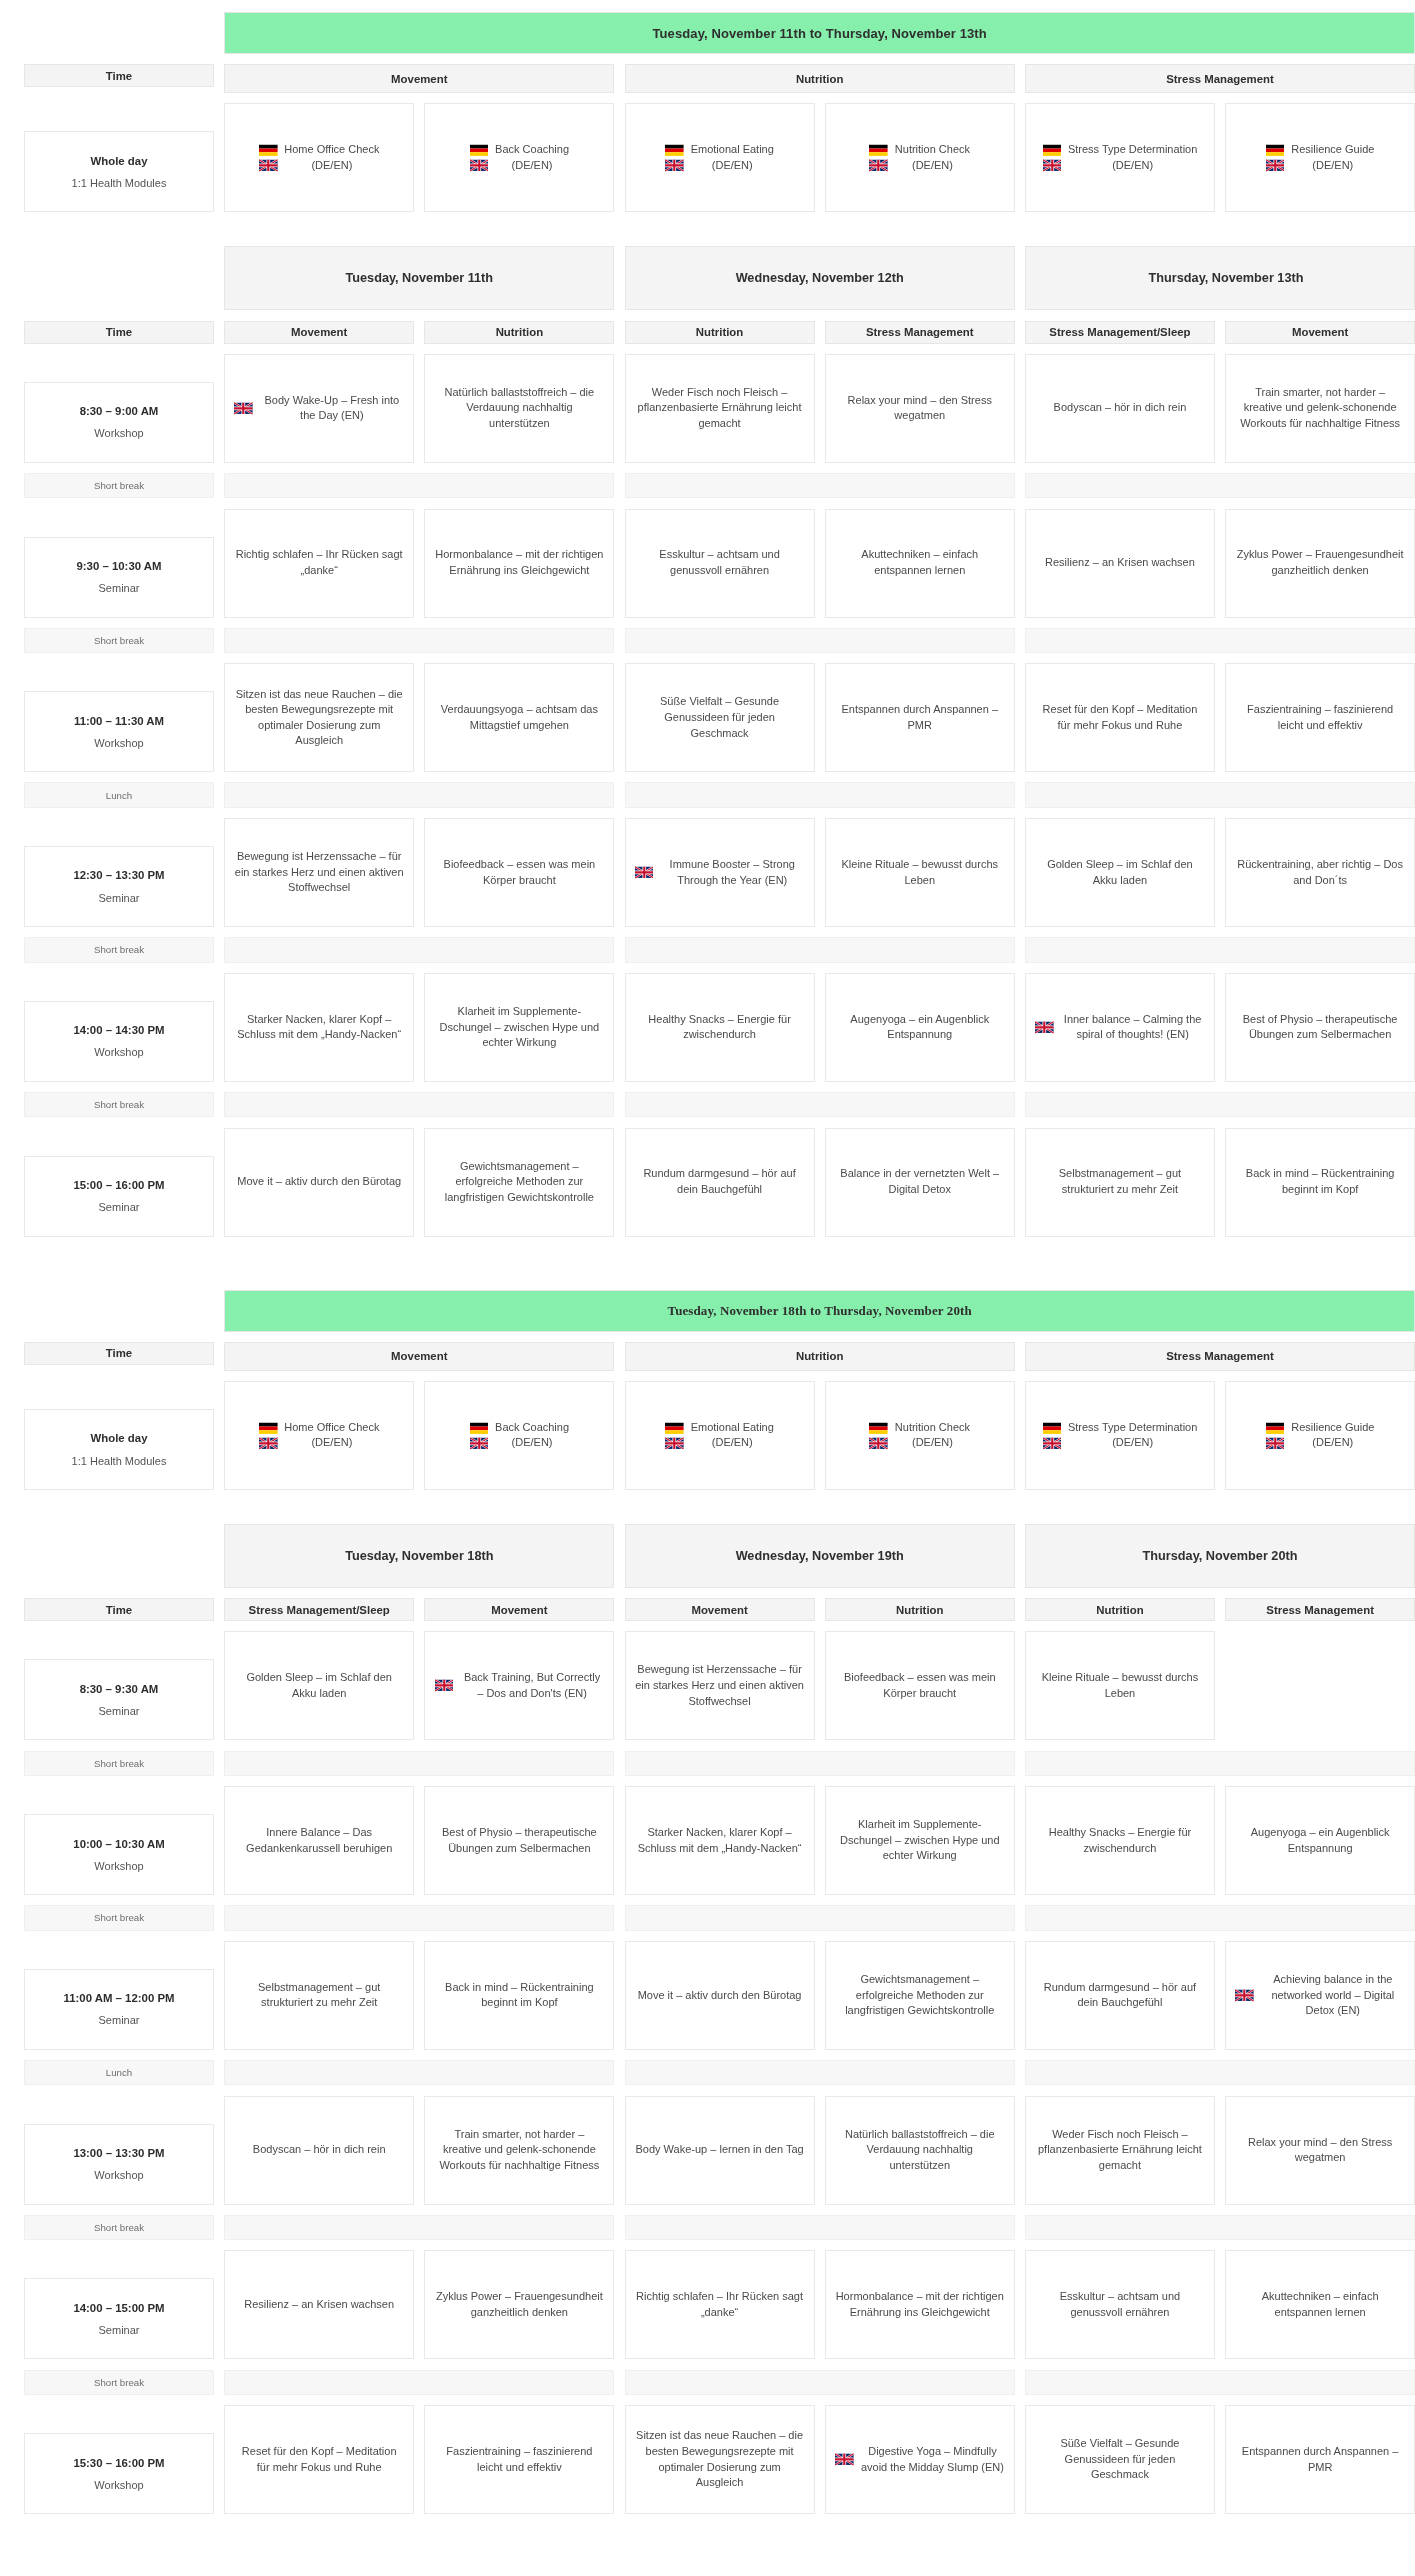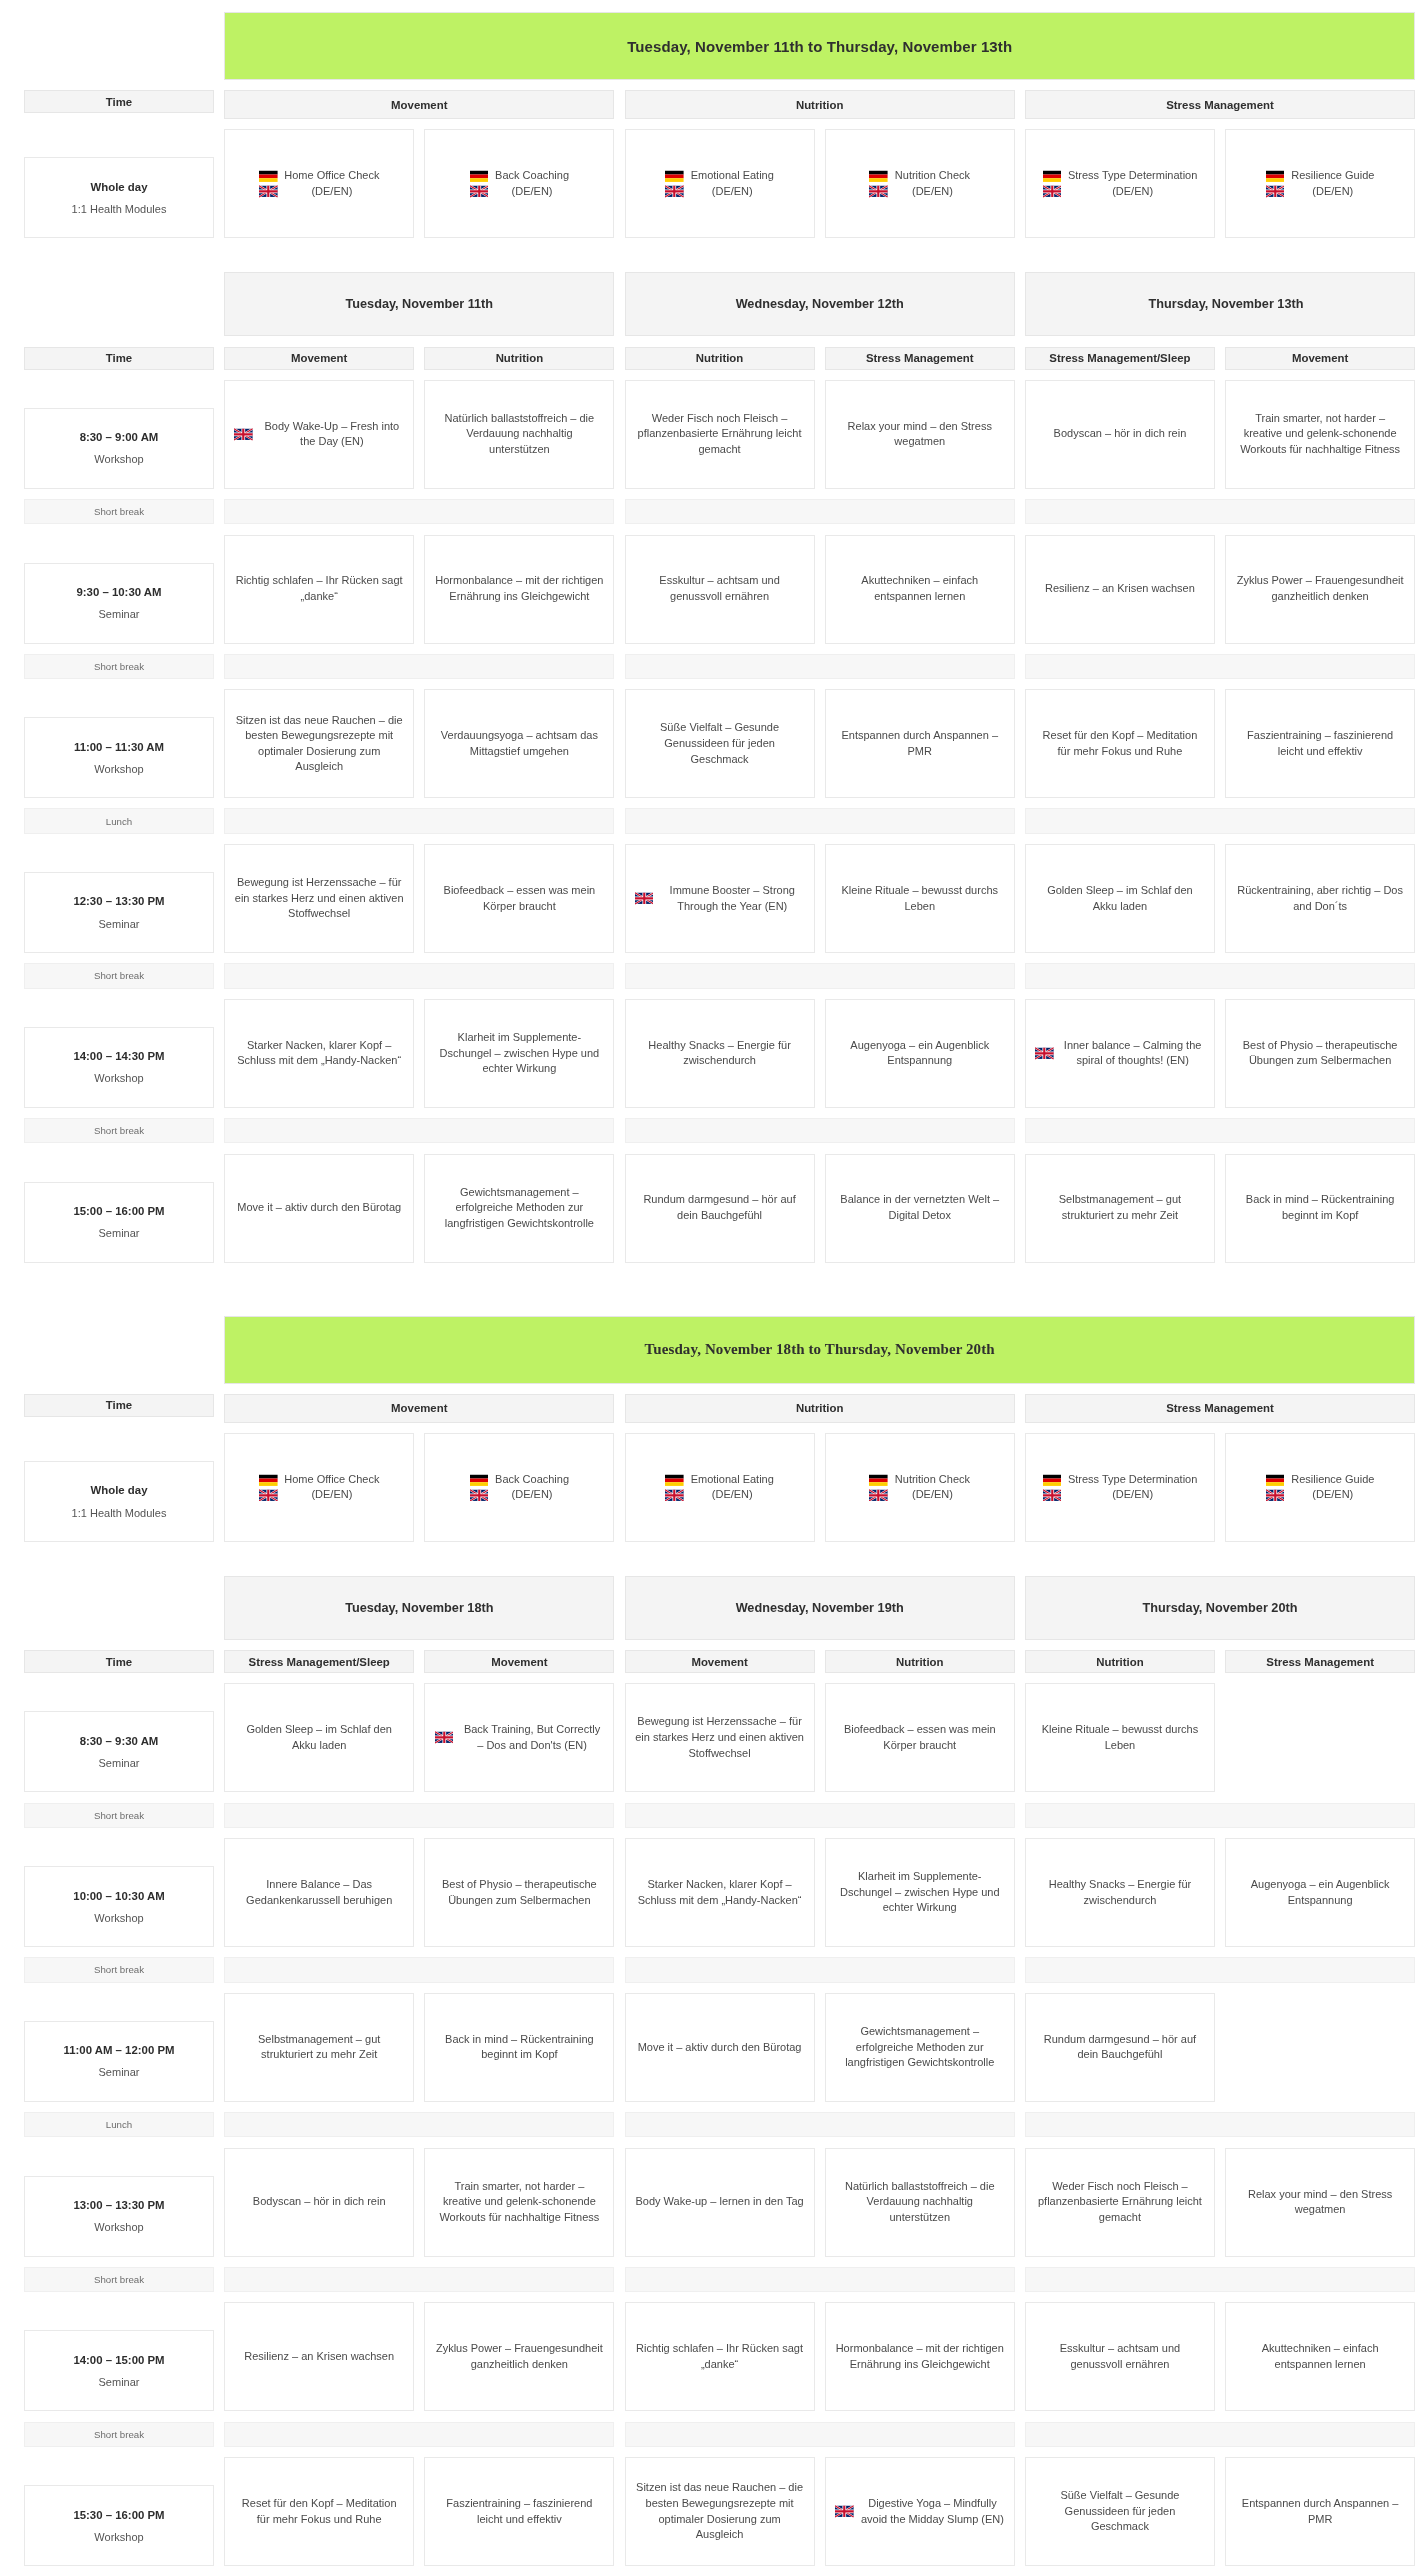--- a/index.html
+++ b/index.html
@@ -16,25 +16,25 @@
   
   .grid { display: grid; width: 100%; column-gap: 10.2px; }
   .grid.cols7 {
     grid-template-columns: 190px 190px 190px 190px 190px 190px 190px;
   }
 
   .spacer { background: transparent; }
 
   
   .range-banner {
-    background: #bef264;
+    background: #86efac;
     border: 0.8px solid #e6e6e6;
-    height: 68px;
+    height: 42px;
     display: flex; align-items: center; justify-content: center;
-    font-size: 15px;
+    font-size: 13px;
     font-weight: 700;
     color: #2f2f2f;
     letter-spacing: 0.1px;
   }
 
   .day-banner {
     background: #f4f4f4;
     border: 0.8px solid #e6e6e6;
     height: 64px;
     display: flex; align-items: center; justify-content: center;
@@ -804,20 +804,34 @@
       <div class="cell tall">
         <span class="cell-inner">
           <span class="cell-text">Gewichtsmanagement – erfolgreiche Methoden zur langfristigen Gewichtskontrolle</span>
         </span>
       </div>
       <div class="cell tall">
         <span class="cell-inner">
           <span class="cell-text">Rundum darmgesund – hör auf dein Bauchgefühl</span>
         </span>
       </div>
+      <div class="cell tall">
+        <span class="cell-inner">
+          <span class="flags">
+            <svg class="flag" viewBox="0 0 60 36">
+              <rect width="60" height="36" fill="#012169"></rect>
+              <path d="M0,0 L60,36 M60,0 L0,36" stroke="#FFFFFF" stroke-width="7"></path>
+              <path d="M0,0 L60,36 M60,0 L0,36" stroke="#C8102E" stroke-width="4"></path>
+              <path d="M30,0 V36 M0,18 H60" stroke="#FFFFFF" stroke-width="12"></path>
+              <path d="M30,0 V36 M0,18 H60" stroke="#C8102E" stroke-width="7"></path>
+            </svg>
+          </span>
+          <span class="cell-text">Achieving balance in the networked world – Digital Detox (EN)</span>
+        </span>
+      </div>
     </div>
     <div class="rowgap"></div>
     <div class="grid cols7">
       <div class="break">Lunch</div>
       <div class="break blank" style="grid-column: span 2;">.</div>
       <div class="break blank" style="grid-column: span 2;">.</div>
       <div class="break blank" style="grid-column: span 2;">.</div>
     </div>
     <div class="rowgap"></div>
     <div class="grid cols7">

